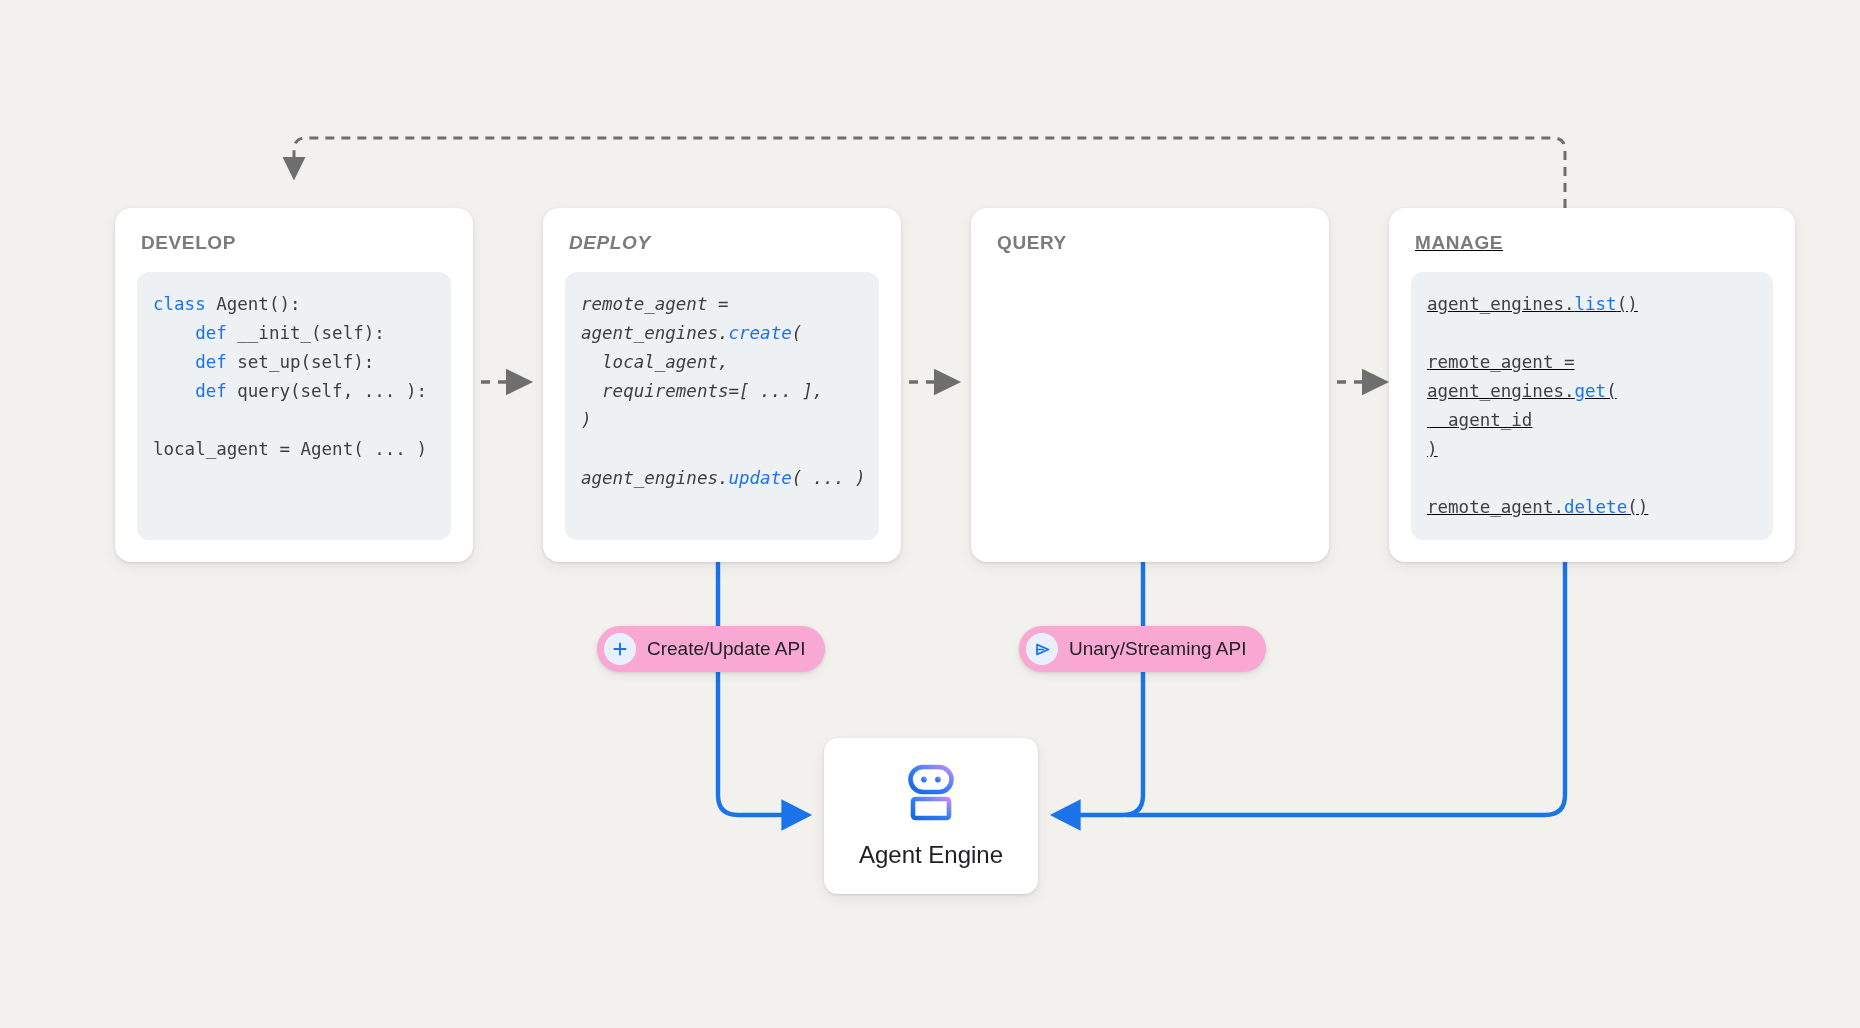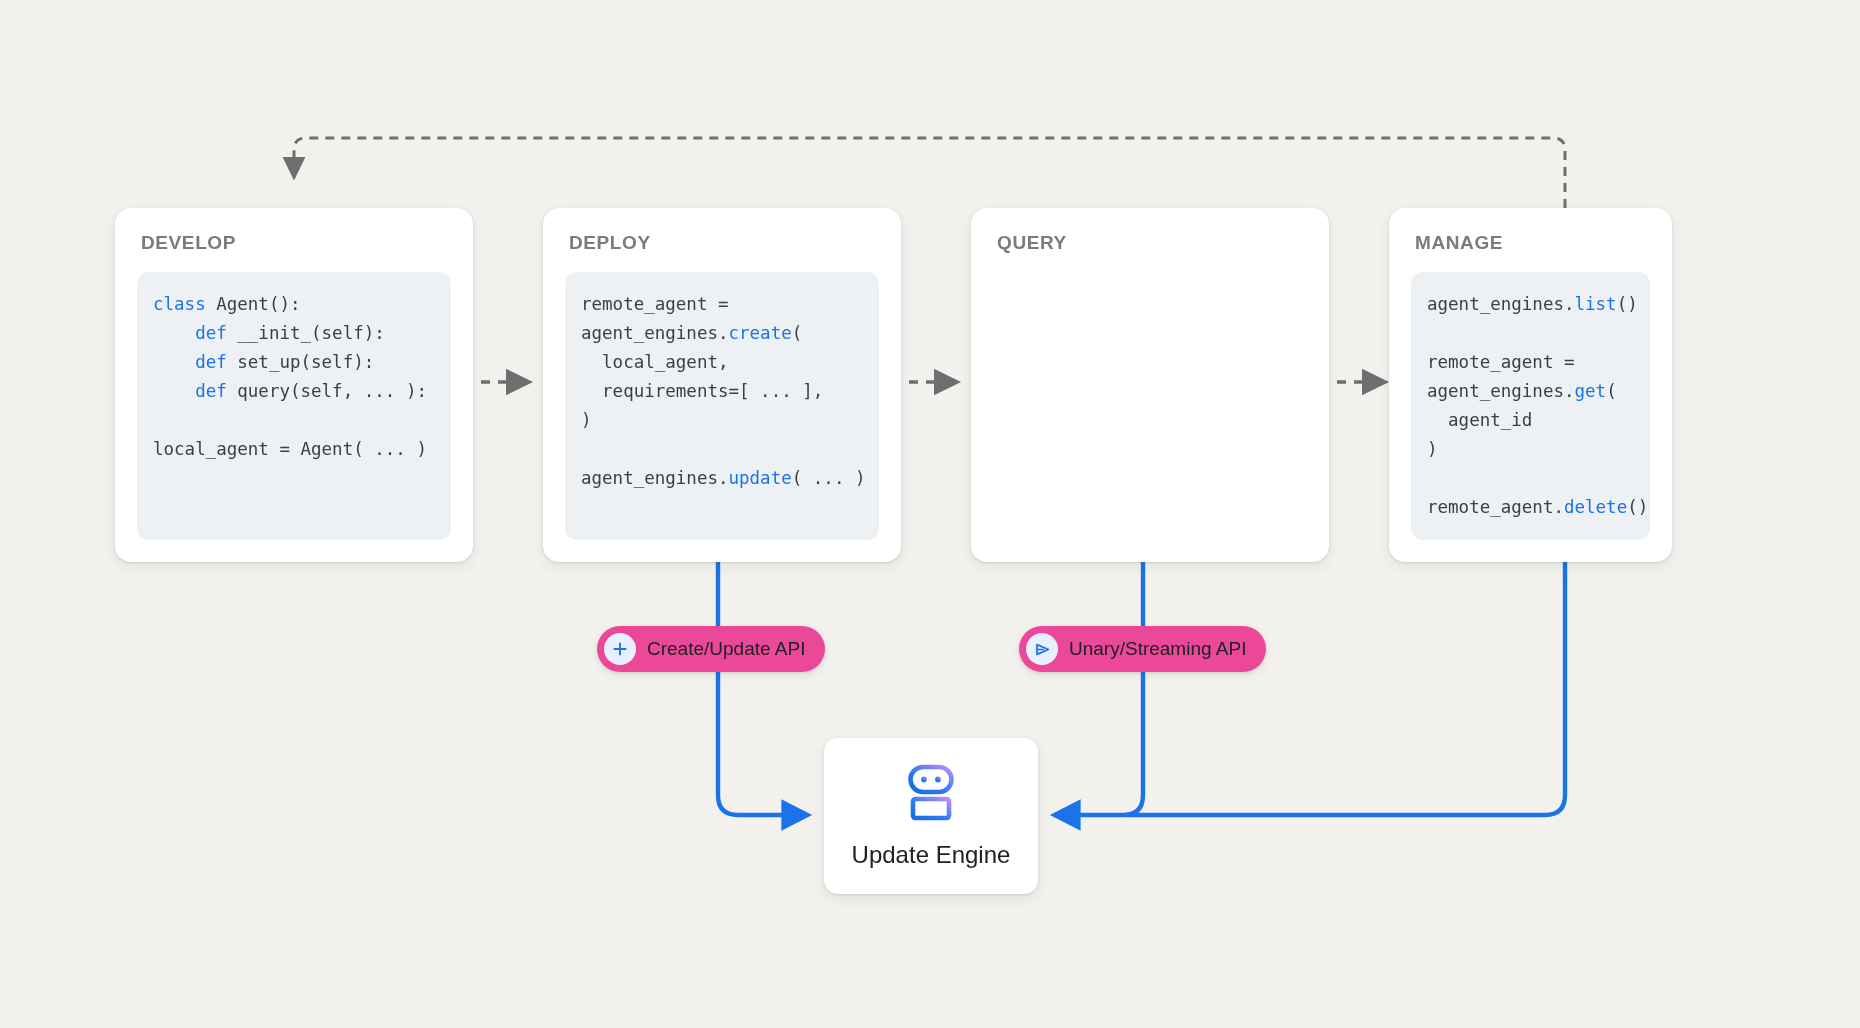--- a/index.html
+++ b/index.html
@@ -56,21 +56,21 @@
     overflow: hidden;
   }
   .kw   { color: #1a73e8; }
   .fn   { color: #1a73e8; }
   .cmt  { color: #9aa0a6; }
 
   
   .api-pill {
     position: absolute;
     height: 46px;
-    background: #ec4899;
+    background: #f9a8d4;
     border-radius: 23px;
     box-shadow: 0 1px 3px rgba(60,60,60,0.15), 0 4px 10px rgba(60,60,60,0.07);
     display: flex;
     align-items: center;
     padding: 0 20px 0 7px;
     box-sizing: border-box;
     white-space: nowrap;
   }
   .pill-icon {
     width: 32px;
@@ -164,36 +164,36 @@
   <div class="stage-card" style="left:115px; top:208px; width:358px; height:354px;">
     <div class="stage-title">DEVELOP</div>
     <div class="code-block"><span class="kw">class</span><span> Agent():</span>
 <span>    </span><span class="kw">def</span><span> __init_(self):</span>
 <span>    </span><span class="kw">def</span><span> set_up(self):</span>
 <span>    </span><span class="kw">def</span><span> query(self, ... ):</span>
 <span></span>
 <span>local_agent = Agent( ... )</span></div>
   </div>
 
-  <div class="stage-card" style="left:543px; top:208px; width:358px; height:354px;">
+  <div class="stage-card" style="left:543px; top:208px; width:358px; height:354px;font-style:italic;">
     <div class="stage-title">DEPLOY</div>
     <div class="code-block"><span>remote_agent =</span>
 <span>agent_engines.</span><span class="fn">create</span><span>(</span>
 <span>  local_agent,</span>
 <span>  requirements=[ ... ],</span>
 <span>)</span>
 <span></span>
 <span>agent_engines.</span><span class="fn">update</span><span>( ... )</span></div>
   </div>
 
   <div class="stage-card" style="left:971px; top:208px; width:358px; height:354px;justify-content:space-between;">
     <div class="stage-title">QUERY</div>
   </div>
 
-  <div class="stage-card" style="left:1389px; top:208px; width:283px; height:354px;">
+  <div class="stage-card" style="left:1389px; top:208px; width:406px; height:354px;text-decoration:underline;">
     <div class="stage-title">MANAGE</div>
     <div class="code-block"><span>agent_engines.</span><span class="fn">list</span><span>()</span>
 <span></span>
 <span>remote_agent =</span>
 <span>agent_engines.</span><span class="fn">get</span><span>(</span>
 <span>  agent_id</span>
 <span>)</span>
 <span></span>
 <span>remote_agent.</span><span class="fn">delete</span><span>()</span></div>
   </div>
@@ -220,16 +220,16 @@
 
   <div id="agent-engine">
     <span>
       <svg width="66" height="60" viewBox="0 0 66 60" aria-hidden="true">
         <rect x="12.5" y="4" width="41" height="25" rx="12.5" fill="none" stroke="url(#robotGrad)" stroke-width="4.6"></rect>
         <circle cx="26" cy="16.5" r="2.9" fill="url(#robotGrad)"></circle>
         <circle cx="40" cy="16.5" r="2.9" fill="url(#robotGrad)"></circle>
         <rect x="15" y="36" width="36" height="19" rx="2.5" fill="none" stroke="url(#robotGrad)" stroke-width="4.6"></rect>
       </svg>
     </span>
-    <span class="ae-label">Update Engine</span>
+    <span class="ae-label">Agent Engine</span>
   </div>
 
 </div>
 
 </body></html>

